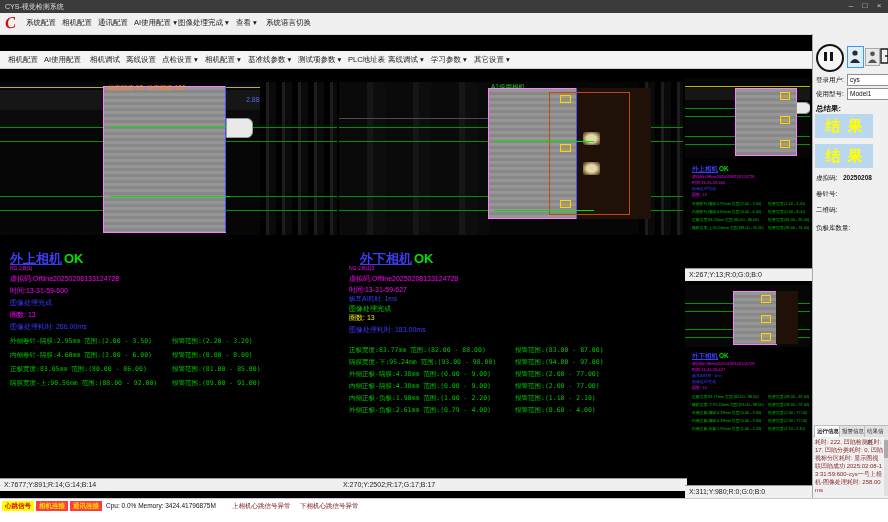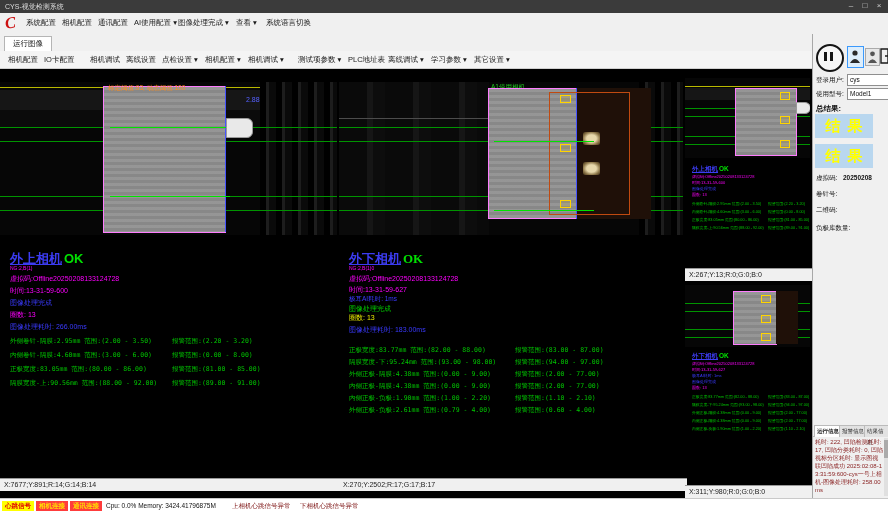--- a/index.html
+++ b/index.html
@@ -89,32 +89,29 @@
     <span id="logo">C</span>
     <span class="menu-item" style="left:26px;">系统配置</span>
     <span class="menu-item" style="left:62px;">相机配置</span>
     <span class="menu-item" style="left:98px;">通讯配置</span>
     <span class="menu-item" style="left:134px;">AI使用配置 ▾</span>
     <span class="menu-item" style="left:178px;">图像处理完成 ▾</span>
     <span class="menu-item" style="left:236px;">查看 ▾</span>
     <span class="menu-item" style="left:266px;">系统语言切换</span>
   </div>
 
-  <div class="abs" id="tabstrip">
-    <span id="tab-run">运行图像</span>
-  </div>
 
   <div class="abs" id="toolbar">
     <span class="tool-item" style="left:8px;">相机配置</span>
-    <span class="tool-item" style="left:44px;">IO卡配置</span>
+    <span class="tool-item" style="left:44px;">AI使用配置</span>
     <span class="tool-item" style="left:90px;">相机调试</span>
     <span class="tool-item" style="left:126px;">离线设置</span>
     <span class="tool-item" style="left:162px;">点检设置 ▾</span>
     <span class="tool-item" style="left:205px;">相机配置 ▾</span>
-    <span class="tool-item" style="left:248px;">相机调试 ▾</span>
+    <span class="tool-item" style="left:248px;">基准线参数 ▾</span>
     <span class="tool-item" style="left:298px;">测试项参数 ▾</span>
     <span class="tool-item" style="left:348px;">PLC地址表</span>
     <span class="tool-item" style="left:388px;">离线调试 ▾</span>
     <span class="tool-item" style="left:431px;">学习参数 ▾</span>
     <span class="tool-item" style="left:474px;">其它设置 ▾</span>
   </div>
 
   <div class="abs img-area" style="left:0;top:82px;width:337px;height:153px;">
     <div class="abs" style="left:0;top:8px;width:337px;height:20px;background:#161616;"></div>
     <div class="abs" style="left:0;top:28px;width:337px;height:18px;background:#0b0b0b;"></div>
@@ -165,21 +162,21 @@
     <div class="spot" style="left:244px;top:50px;width:17px;height:13px;"></div>
     <div class="spot" style="left:244px;top:80px;width:17px;height:13px;"></div>
     <div class="vblue" style="left:237px;top:6px;height:131px;"></div>
     <div class="abs" style="left:210px;top:10px;width:79px;height:121px;border:1px solid #c04a10;"></div>
     <div class="hline bright" style="left:155px;top:59px;width:100px;"></div>
     <div class="hline bright" style="left:155px;top:128px;width:100px;"></div>
     <div class="callout" style="left:221px;top:13px;width:9px;height:6px;"></div>
     <div class="callout" style="left:221px;top:62px;width:9px;height:6px;"></div>
     <div class="callout" style="left:221px;top:118px;width:9px;height:6px;"></div>
   </div>
-  <div class="cam-title" style="left:349px;top:250px;font-family:Liberation Serif, serif;">
+  <div class="cam-title" style="left:360px;top:250px;">
     <span class="n">外下相机</span><span class="ok">OK</span>
   </div>
   <div class="t-mag" style="left:349px;top:265px;font-size:5px;">NG:2,B(1)0</div>
   <div class="t-mag" style="left:349px;top:274px;">虚拟码:Offline20250208133124728</div>
   <div class="t-mag" style="left:349px;top:285px;">时间:13-31-59-627</div>
   <div class="t-blu" style="left:349px;top:295px;font-size:6.5px;">极耳AI耗时: 1ms</div>
   <div class="t-grn" style="left:349px;top:304px;">图像处理完成</div>
   <div class="t-yel" style="left:349px;top:313px;">圈数: 13</div>
   <div class="t-blu" style="left:349px;top:325px;">图像处理耗时: 183.00ms</div>
   <div class="meas" style="left:349px;top:346px;">正极宽度:83.77mm 范围:(82.00 - 88.00)</div>

